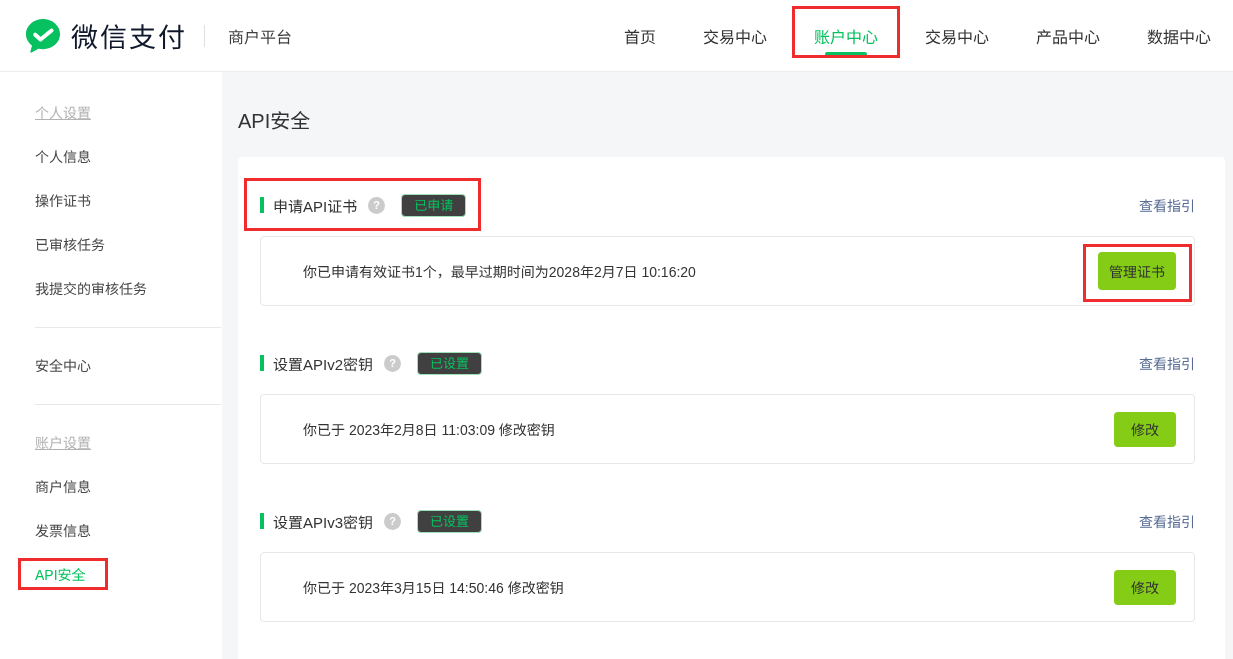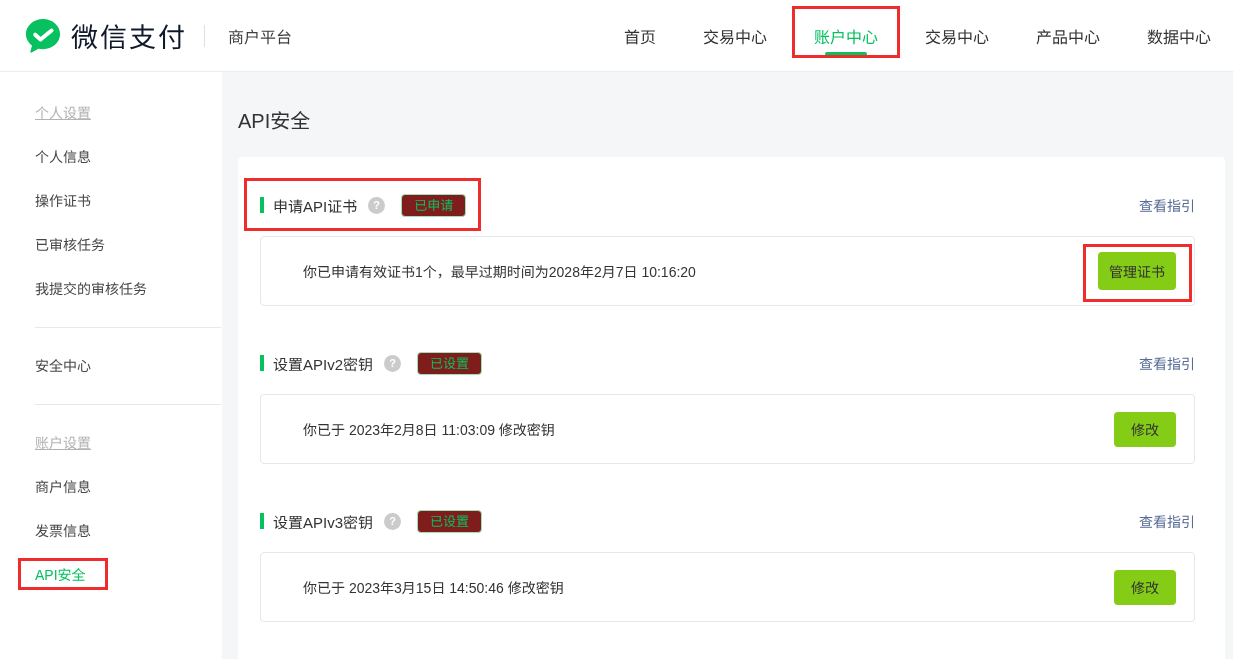--- a/index.html
+++ b/index.html
@@ -52,21 +52,21 @@
   
   .sec-header { display:flex; align-items:center; height:26px; margin-bottom:18px; position:relative; }
   .sec-bar { width:4px; height:16px; background:#07c160; margin-right:9px; flex:none; }
   .sec-title { font-size:15px; color:#333; }
   .help-icon {
     width:17px; height:17px; border-radius:50%; background:#cbcbcb; color:#fff;
     font-size:11px; font-weight:bold; display:flex; align-items:center; justify-content:center;
     margin-left:11px; cursor:pointer; flex:none;
   }
   .badge {
-    margin-left:16px; border:1px solid #9fe0b8; color:#07c160; background:#7f1d1d;
+    margin-left:16px; border:1px solid #9fe0b8; color:#07c160; background:#404040;
     border-radius:4px; font-size:13px; padding:4px 12px; line-height:1; white-space:nowrap;
   }
   .guide-link { margin-left:auto; color:#576b95; font-size:14px; cursor:pointer; text-decoration:none; }
   .hl-sec1 { left:-16px; top:-14px; width:237px; height:53px; }
 
   .card {
     border:1px solid #e7e7eb; border-radius:4px; height:70px;
     display:flex; align-items:center; padding:0 18px 0 42px; margin-bottom:44px;
   }
   .card-text { font-size:14px; color:#333; }

